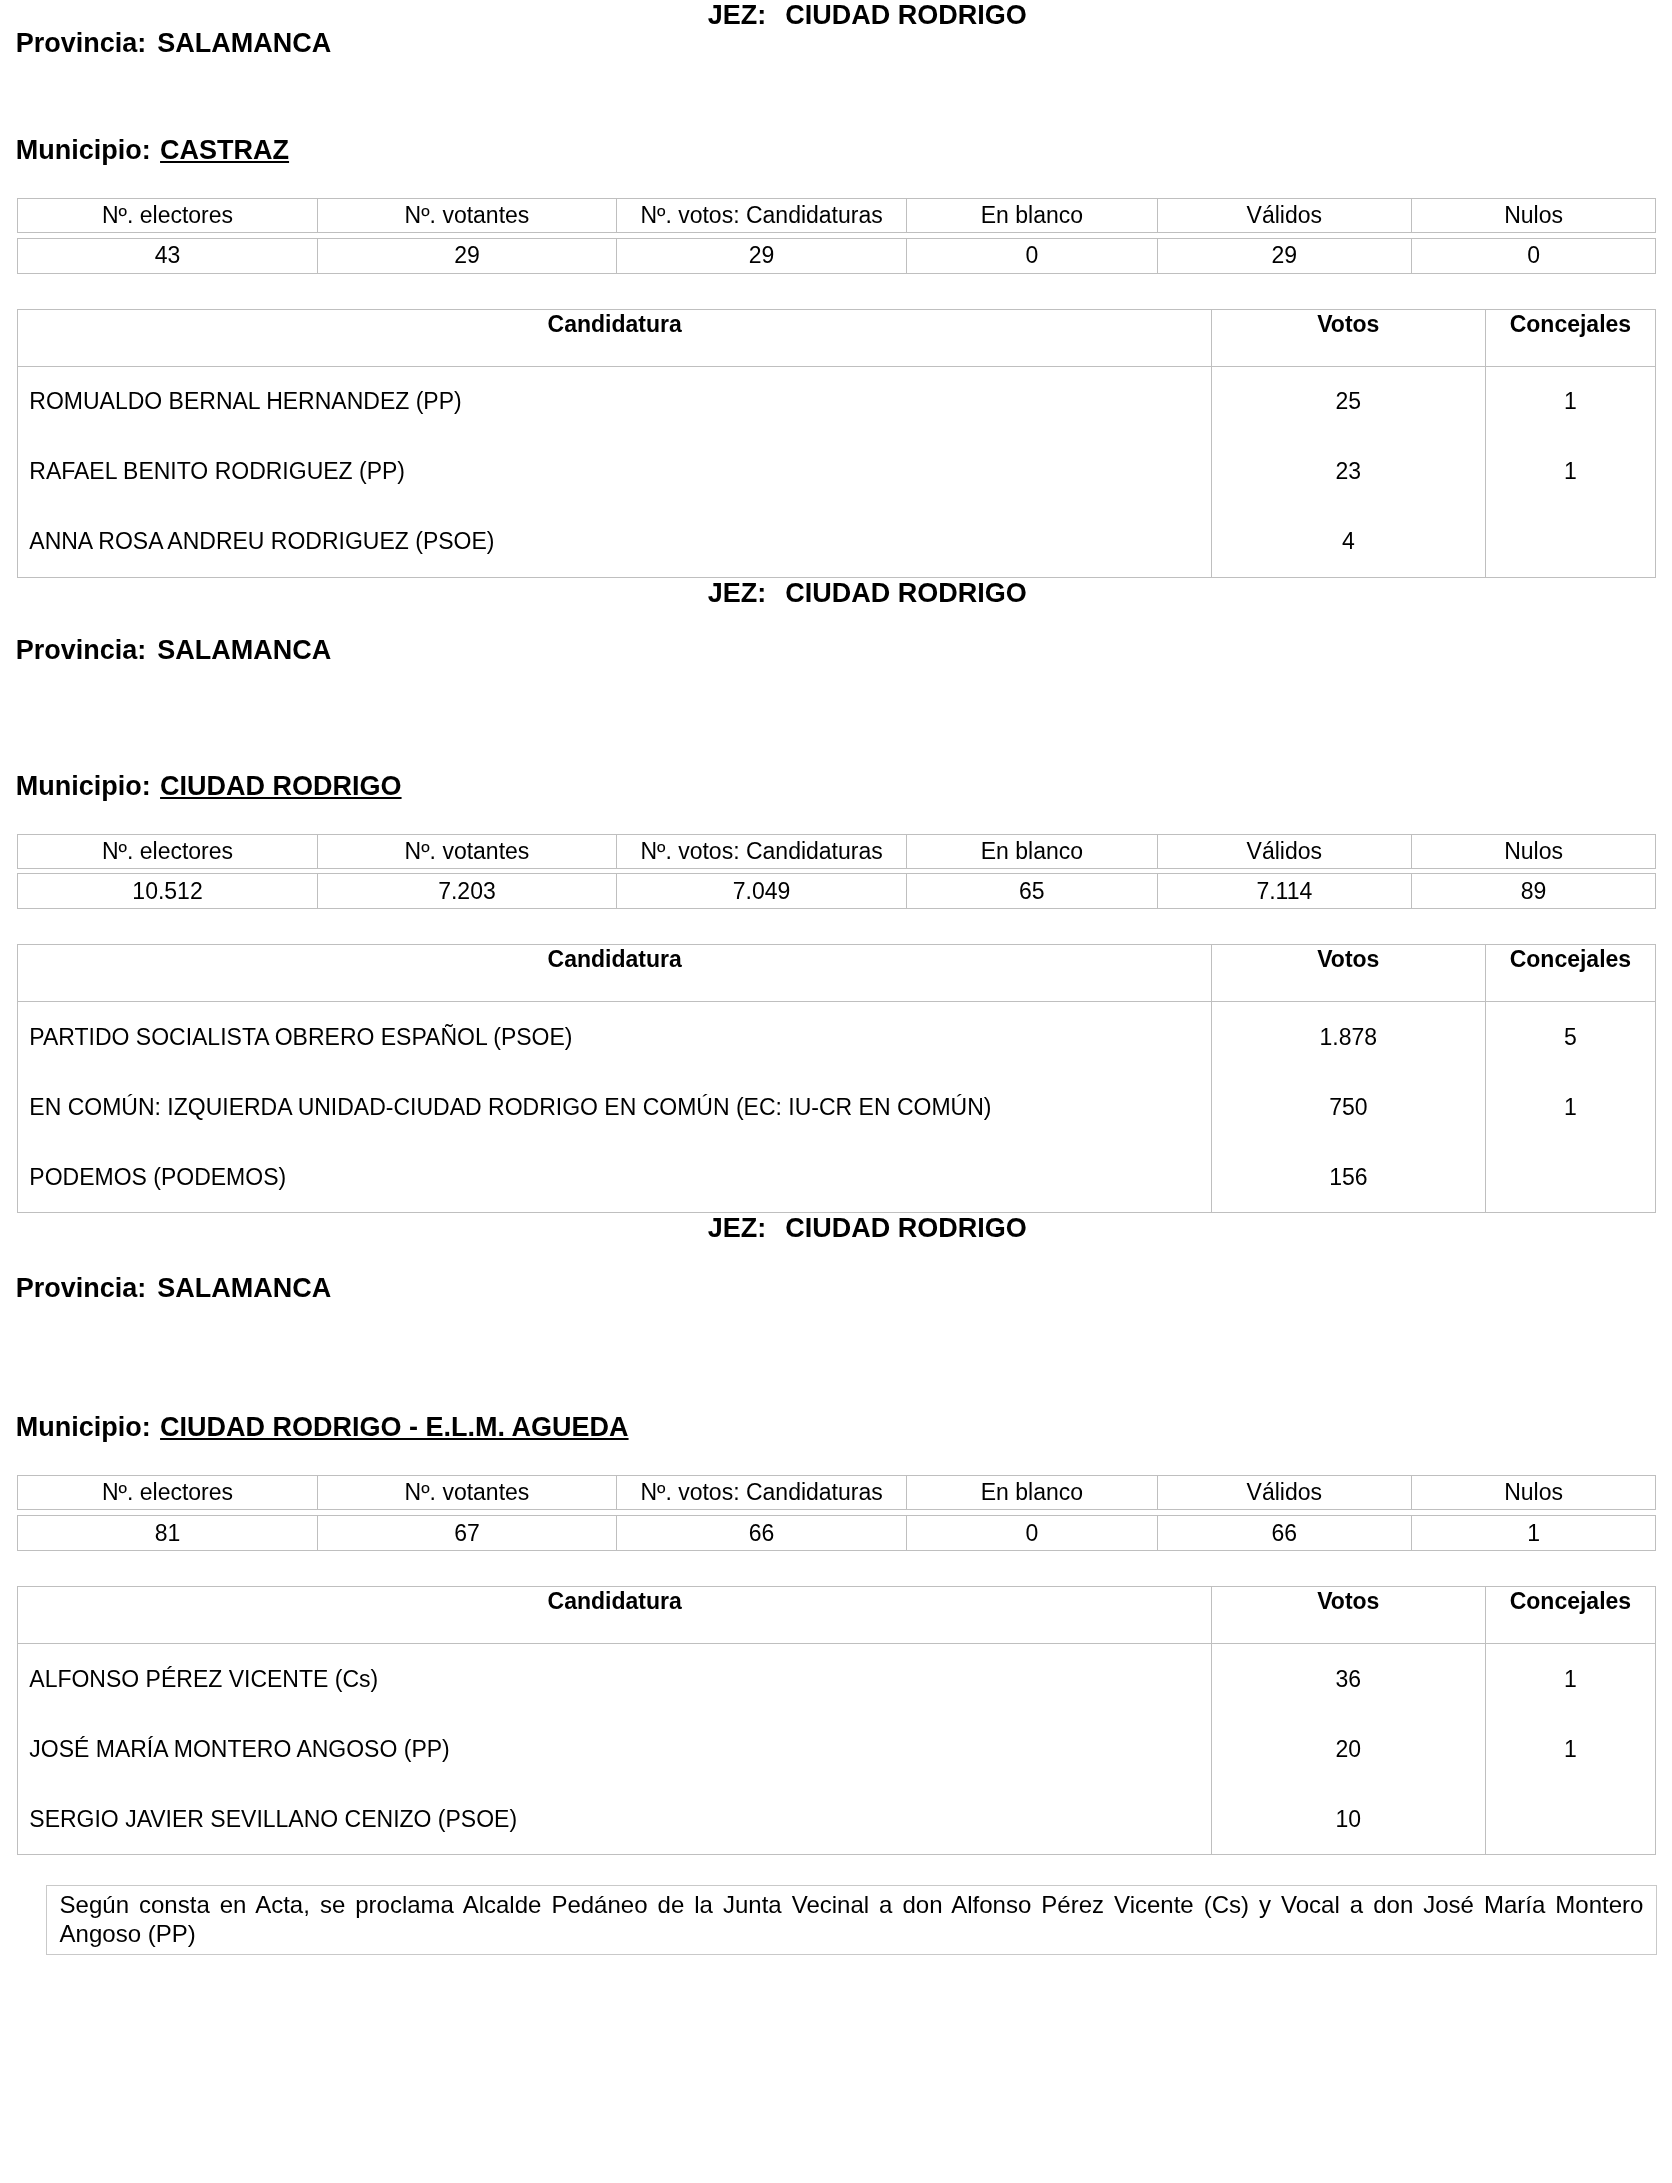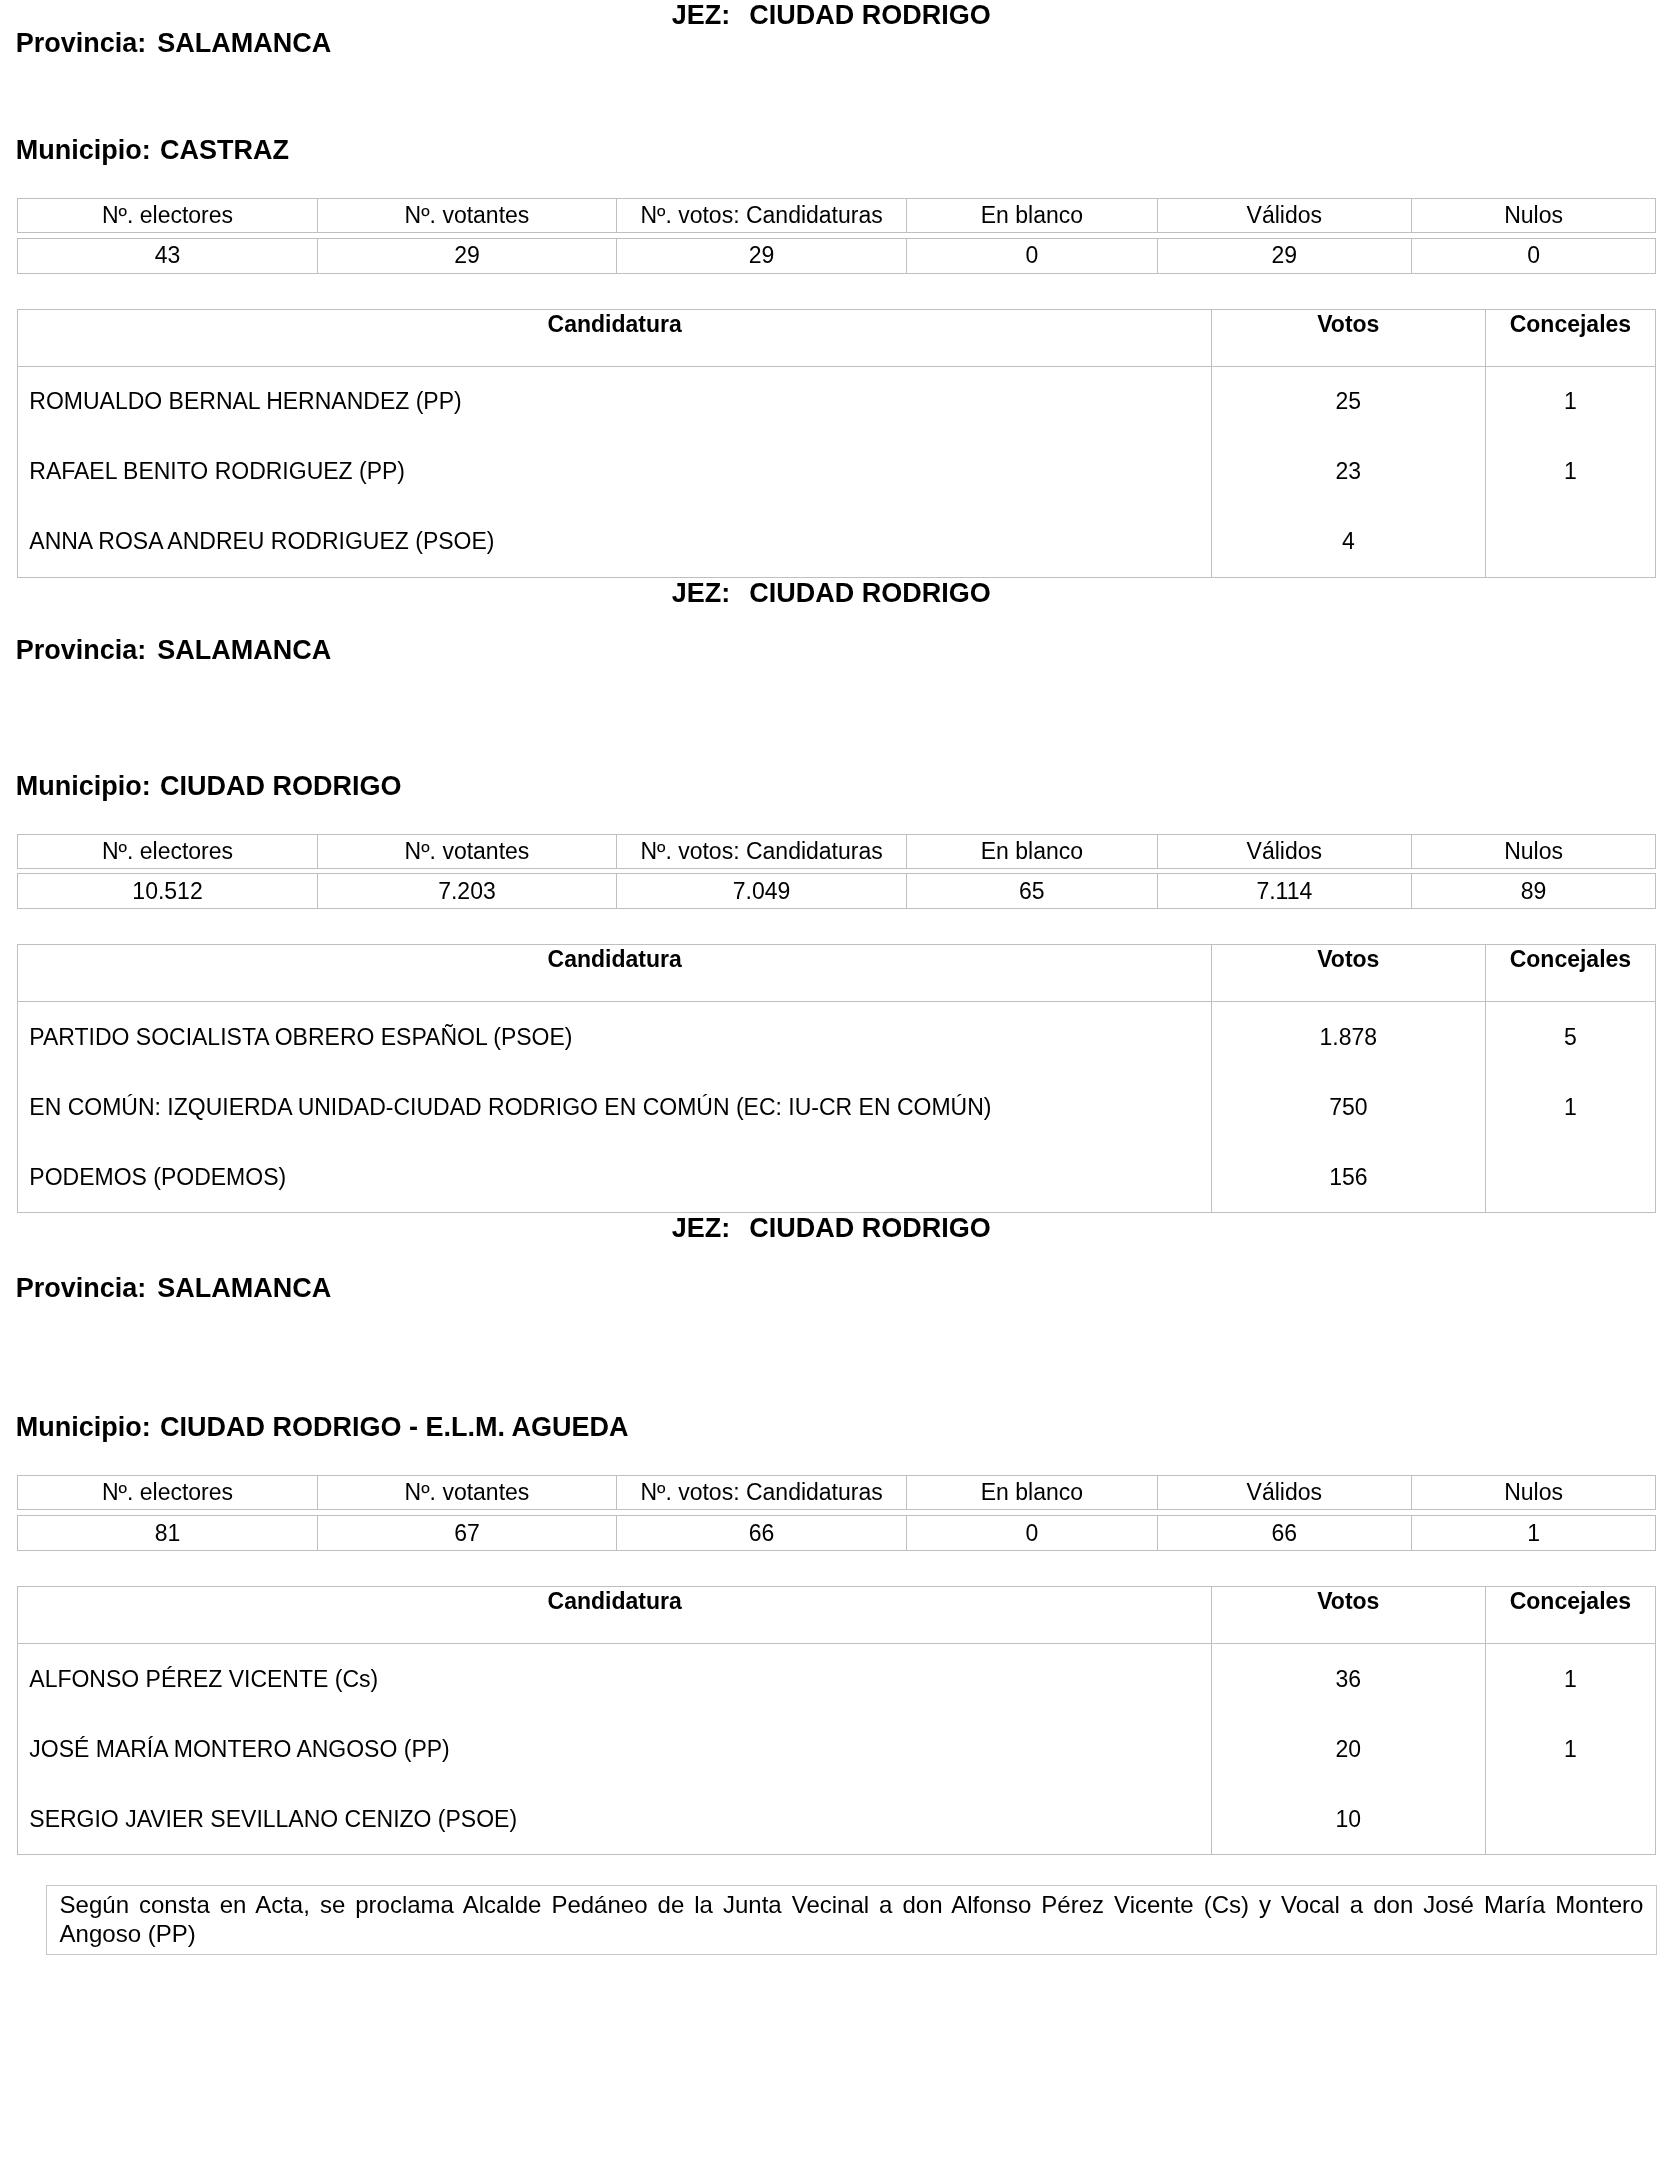--- a/index.html
+++ b/index.html
@@ -15,30 +15,30 @@
   
   .prov-row{
     position:relative;
     margin-left:15.7px;
     height:33px;
     font-size:27px;
     font-weight:bold;
     white-space:nowrap;
   }
   .prov-row .val{margin-left:11px;}
-  .jez{position:absolute;left:656px;top:0;}
+  .jez{position:absolute;left:692px;top:0;}
   .jez .val{margin-left:19px;}
   .municipio{
     margin-left:15.7px;
     height:33px;
     font-size:27px;
     font-weight:bold;
     white-space:nowrap;
   }
-  .municipio .val{margin-left:9.4px;}
+  .municipio .val{margin-left:9.4px;text-decoration:underline;}
 
   .s1 .prov-row{padding-top:28px;}
   .s2 .prov-row{padding-top:57px;}
   .s3 .prov-row{padding-top:60px;}
   .s1 .prov-row{height:61px;} .s2 .prov-row{height:90px;} .s3 .prov-row{height:93px;}
   .municipio{margin-top:46px;}
 
   
   .sum-wrap{margin:30px 0 0 17.3px;width:1639px;}
   .sum-table{

